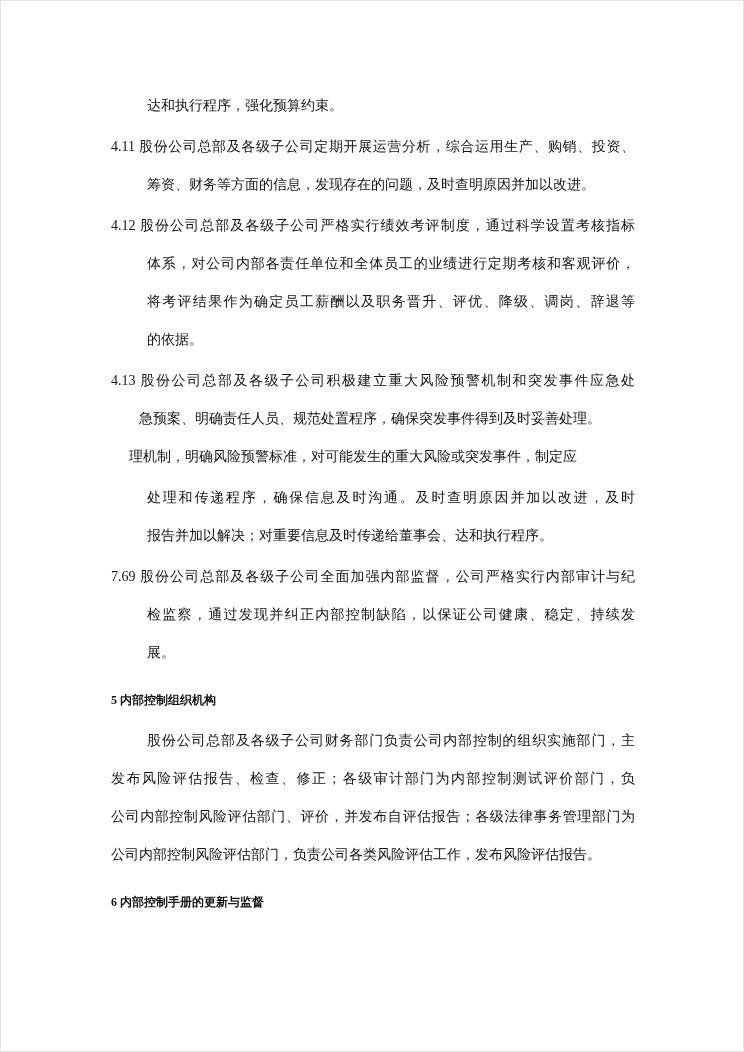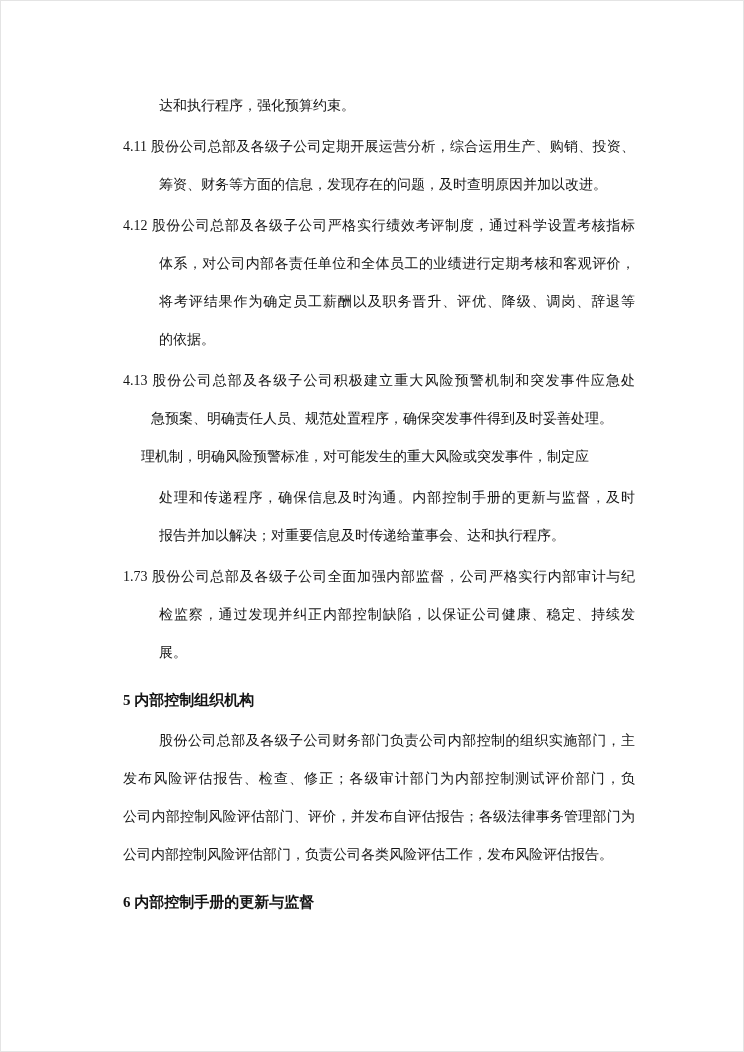--- a/index.html
+++ b/index.html
@@ -9,33 +9,33 @@
     height:1052px;
     box-sizing:border-box;
     margin:0 auto;
     background:#ffffff;
     border:1px solid #e4e4e4;
     padding:86px 108px 0 110px;
     font-family:"Liberation Serif","DejaVu Serif",serif;
     font-size:14px;
     color:#141414;
   }
-  .para{margin:0 0 3px 12px;}
+  .para{margin:0 0 3px 0;}
   .ln{
     height:38px;
     line-height:38px;
     overflow:hidden;
   }
   
   .j{text-align:justify;text-align-last:justify;}
   
   .i36{padding-left:36px;}
   .i28{padding-left:28px;}
   .i18{padding-left:18px;}
-  .heading{font-weight:700;margin-top:9px;font-size:15px;}
+  .heading{font-weight:700;margin-top:9px;font-size:12px;}
 </style>
 </head>
 <body>
 
 <div class="page">
 
   <div class="para">
     <div class="ln i36">达和执行程序，强化预算约束。</div>
   </div>
 
@@ -51,26 +51,26 @@
     <div class="ln i36">的依据。</div>
   </div>
 
   <div class="para">
     <div class="ln j">4.13 股份公司总部及各级子公司积极建立重大风险预警机制和突发事件应急处</div>
     <div class="ln i28">急预案、明确责任人员、规范处置程序，确保突发事件得到及时妥善处理。</div>
     <div class="ln i18">理机制，明确风险预警标准，对可能发生的重大风险或突发事件，制定应</div>
   </div>
 
   <div class="para">
-    <div class="ln i36 j">处理和传递程序，确保信息及时沟通。内部控制手册的更新与监督，及时</div>
+    <div class="ln i36 j">处理和传递程序，确保信息及时沟通。及时查明原因并加以改进，及时</div>
     <div class="ln i36">报告并加以解决；对重要信息及时传递给董事会、达和执行程序。</div>
   </div>
 
   <div class="para">
-    <div class="ln j">1.73 股份公司总部及各级子公司全面加强内部监督，公司严格实行内部审计与纪</div>
+    <div class="ln j">7.69 股份公司总部及各级子公司全面加强内部监督，公司严格实行内部审计与纪</div>
     <div class="ln i36 j">检监察，通过发现并纠正内部控制缺陷，以保证公司健康、稳定、持续发</div>
     <div class="ln i36">展。</div>
   </div>
 
   <div class="para heading">
     <div class="ln">5 内部控制组织机构</div>
   </div>
 
   <div class="para">
     <div class="ln i36 j">股份公司总部及各级子公司财务部门负责公司内部控制的组织实施部门，主</div>

